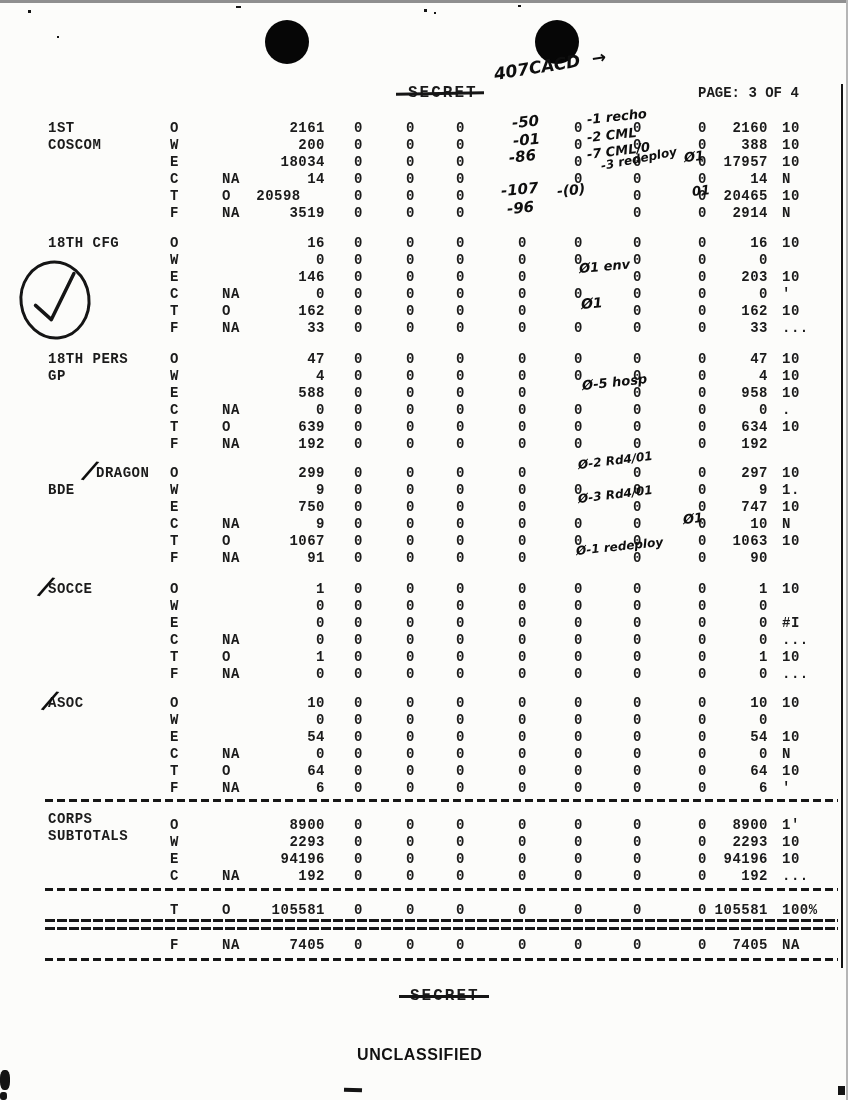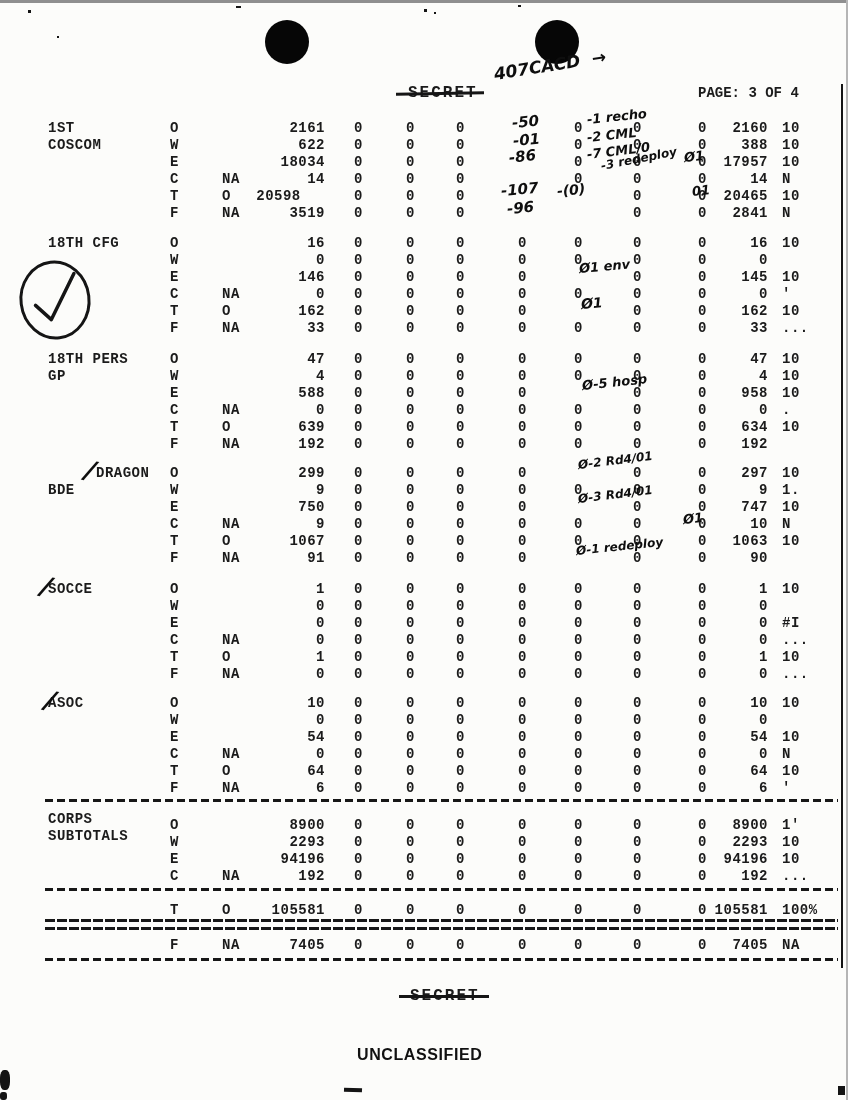--- a/index.html
+++ b/index.html
@@ -84,21 +84,21 @@
     <span class="cell right" style="left: 232px; top: 120px; width: 93px;">2161</span>
     <span class="cell" style="left: 354px; top: 120px;">0</span>
     <span class="cell" style="left: 406px; top: 120px;">0</span>
     <span class="cell" style="left: 456px; top: 120px;">0</span>
     <span class="cell" style="left: 574px; top: 120px;">0</span>
     <span class="cell" style="left: 633px; top: 120px;">0</span>
     <span class="cell" style="left: 698px; top: 120px;">0</span>
     <span class="cell right" style="left: 686px; top: 120px; width: 82px;">2160</span>
     <span class="cell" style="left: 782px; top: 120px;">10</span>
     <span class="cell" style="left: 170px; top: 137px;">W</span>
-    <span class="cell right" style="left: 232px; top: 137px; width: 93px;">622</span>
+    <span class="cell right" style="left: 232px; top: 137px; width: 93px;">200</span>
     <span class="cell" style="left: 354px; top: 137px;">0</span>
     <span class="cell" style="left: 406px; top: 137px;">0</span>
     <span class="cell" style="left: 456px; top: 137px;">0</span>
     <span class="cell" style="left: 574px; top: 137px;">0</span>
     <span class="cell" style="left: 633px; top: 137px;">0</span>
     <span class="cell" style="left: 698px; top: 137px;">0</span>
     <span class="cell right" style="left: 686px; top: 137px; width: 82px;">388</span>
     <span class="cell" style="left: 782px; top: 137px;">10</span>
     <span class="cell" style="left: 170px; top: 154px;">E</span>
     <span class="cell right" style="left: 232px; top: 154px; width: 93px;">18034</span>
@@ -132,21 +132,21 @@
     <span class="cell right" style="left: 686px; top: 188px; width: 82px;">20465</span>
     <span class="cell" style="left: 782px; top: 188px;">10</span>
     <span class="cell" style="left: 170px; top: 205px;">F</span>
     <span class="cell" style="left: 222px; top: 205px;">NA</span>
     <span class="cell right" style="left: 232px; top: 205px; width: 93px;">3519</span>
     <span class="cell" style="left: 354px; top: 205px;">0</span>
     <span class="cell" style="left: 406px; top: 205px;">0</span>
     <span class="cell" style="left: 456px; top: 205px;">0</span>
     <span class="cell" style="left: 633px; top: 205px;">0</span>
     <span class="cell" style="left: 698px; top: 205px;">0</span>
-    <span class="cell right" style="left: 686px; top: 205px; width: 82px;">2841</span>
+    <span class="cell right" style="left: 686px; top: 205px; width: 82px;">2914</span>
     <span class="cell" style="left: 782px; top: 205px;">N</span>
     <span class="cell" style="left: 48px; top: 235px;">18TH CFG</span>
     <span class="cell" style="left: 170px; top: 235px;">O</span>
     <span class="cell right" style="left: 232px; top: 235px; width: 93px;">16</span>
     <span class="cell" style="left: 354px; top: 235px;">0</span>
     <span class="cell" style="left: 406px; top: 235px;">0</span>
     <span class="cell" style="left: 456px; top: 235px;">0</span>
     <span class="cell" style="left: 518px; top: 235px;">0</span>
     <span class="cell" style="left: 574px; top: 235px;">0</span>
     <span class="cell" style="left: 633px; top: 235px;">0</span>
@@ -164,21 +164,21 @@
     <span class="cell" style="left: 698px; top: 252px;">0</span>
     <span class="cell right" style="left: 686px; top: 252px; width: 82px;">0</span>
     <span class="cell" style="left: 170px; top: 269px;">E</span>
     <span class="cell right" style="left: 232px; top: 269px; width: 93px;">146</span>
     <span class="cell" style="left: 354px; top: 269px;">0</span>
     <span class="cell" style="left: 406px; top: 269px;">0</span>
     <span class="cell" style="left: 456px; top: 269px;">0</span>
     <span class="cell" style="left: 518px; top: 269px;">0</span>
     <span class="cell" style="left: 633px; top: 269px;">0</span>
     <span class="cell" style="left: 698px; top: 269px;">0</span>
-    <span class="cell right" style="left: 686px; top: 269px; width: 82px;">145</span>
+    <span class="cell right" style="left: 686px; top: 269px; width: 82px;">203</span>
     <span class="cell" style="left: 782px; top: 269px;">10</span>
     <span class="cell" style="left: 170px; top: 286px;">C</span>
     <span class="cell" style="left: 222px; top: 286px;">NA</span>
     <span class="cell right" style="left: 232px; top: 286px; width: 93px;">0</span>
     <span class="cell" style="left: 354px; top: 286px;">0</span>
     <span class="cell" style="left: 406px; top: 286px;">0</span>
     <span class="cell" style="left: 456px; top: 286px;">0</span>
     <span class="cell" style="left: 518px; top: 286px;">0</span>
     <span class="cell" style="left: 574px; top: 286px;">0</span>
     <span class="cell" style="left: 633px; top: 286px;">0</span>

